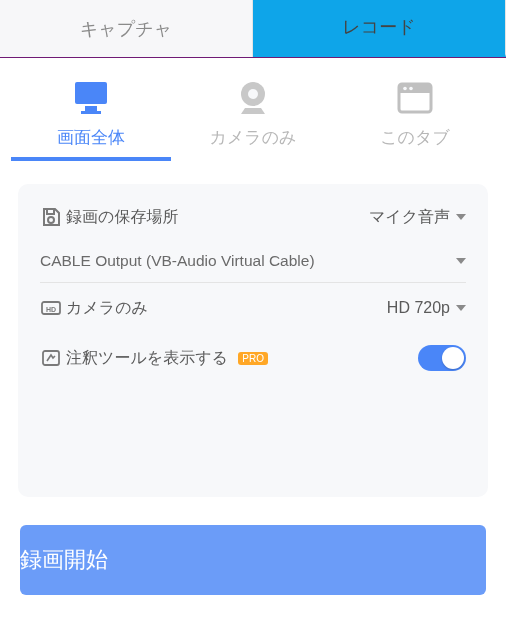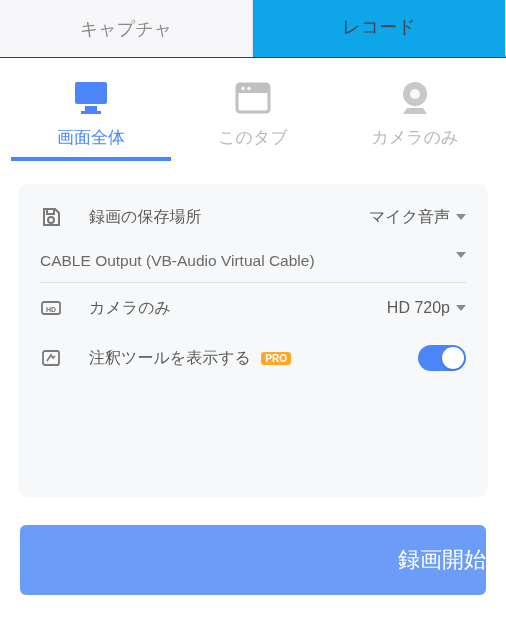--- a/index.html
+++ b/index.html
@@ -72,21 +72,21 @@
       margin: 18px;
       background: #f7f8fa;
       border-radius: 10px;
       padding: 8px 0;
       flex: 1;
     }
     .setting-row {
       display: flex;
       align-items: center;
       padding: 12px 22px;
-      gap: 27px;
+      gap: 4px;
       min-height: 50px;
     }
     .setting-icon {
       width: 22px;
       height: 22px;
       flex-shrink: 0;
       display: flex;
       align-items: center;
       justify-content: center;
     }
@@ -130,47 +130,47 @@
       box-shadow: 0 1px 2px rgba(0,0,0,0.2);
     }
     .toggle.on .knob { left: 24px; }
     .toggle.off .knob { left: 2px; }
     .device-row {
       padding: 10px 22px 12px 22px;
       font-size: 15.5px;
       color: #6a6a6a;
       display: flex;
       justify-content: space-between;
-      align-items: flex-start;
+      align-items: center;
       border-bottom: 1px solid #e4e4e4;
       margin: 0 22px;
       padding-left: 0;
       padding-right: 0;
     }
     .pro-badge {
       background: #ffa726;
       color: #fff;
       font-size: 10px;
-      font-weight: 700;
+      font-weight: 400;
       padding: 1px 4px;
       border-radius: 3px;
       margin-left: 6px;
       vertical-align: middle;
     }
     .start-button {
       margin: 10px 20px 22px 20px;
       background: #6b9cf8;
       color: #fff;
       font-size: 22px;
       font-weight: 500;
       border: none;
       border-radius: 6px;
       padding: 20px 0;
       cursor: pointer;
-      text-align: right;
+      text-align: left;
     }
     .mic-cursor {
       border-right: 2px solid #c0c0c0;
       height: 20px;
       margin-left: 4px;
     }
   </style>
 </head>
 <body>
 
@@ -190,38 +190,38 @@
         <svg width="40" height="36" viewBox="0 0 40 36">
             <rect x="4" y="2" width="32" height="22" rx="2" fill="#4a86f8"></rect>
             <rect x="14" y="26" width="12" height="5" fill="#4a86f8"></rect>
             <rect x="10" y="31" width="20" height="3" fill="#4a86f8"></rect>
           </svg>
       </div>
       <span class="label">画面全体</span>
     </div>
     <div class="mode-tab">
       <div class="mode-icon">
+        <svg width="36" height="36" viewBox="0 0 36 36">
+            <circle cx="18" cy="14" r="12" fill="#c8c8c8"></circle>
+            <circle cx="18" cy="14" r="5" fill="#f7f8fa"></circle>
+            <path d="M10 28 L26 28 L30 34 L6 34 Z" fill="#c8c8c8"></path>
+          </svg>
+      </div>
+      <span class="label">カメラのみ</span>
+    </div>
+    <div class="mode-tab">
+      <div class="mode-icon">
         <svg width="36" height="32" viewBox="0 0 36 32">
             <rect x="2" y="2" width="32" height="28" rx="3" fill="none" stroke="#c0c0c0" stroke-width="3"></rect>
             <rect x="2" y="2" width="32" height="9" fill="#c0c0c0"></rect>
             <circle cx="8" cy="6.5" r="1.8" fill="#f7f8fa"></circle>
             <circle cx="14" cy="6.5" r="1.8" fill="#f7f8fa"></circle>
           </svg>
       </div>
       <span class="label">このタブ</span>
-    </div>
-    <div class="mode-tab">
-      <div class="mode-icon">
-        <svg width="36" height="36" viewBox="0 0 36 36">
-            <circle cx="18" cy="14" r="12" fill="#c8c8c8"></circle>
-            <circle cx="18" cy="14" r="5" fill="#f7f8fa"></circle>
-            <path d="M10 28 L26 28 L30 34 L6 34 Z" fill="#c8c8c8"></path>
-          </svg>
-      </div>
-      <span class="label">カメラのみ</span>
     </div>
   </div>
 
   <div class="settings-panel">
     <div class="setting-row">
       <div class="setting-icon">
         <svg width="20" height="20" viewBox="0 0 20 20">
             <path d="M3 2 L14 2 L18 6 L18 18 L3 18 Z" fill="none" stroke="#7a7a7a" stroke-width="2"></path>
             <rect x="6" y="2" width="7" height="5" fill="none" stroke="#7a7a7a" stroke-width="2"></rect>
             <circle cx="10" cy="13" r="3" fill="none" stroke="#7a7a7a" stroke-width="2"></circle>

